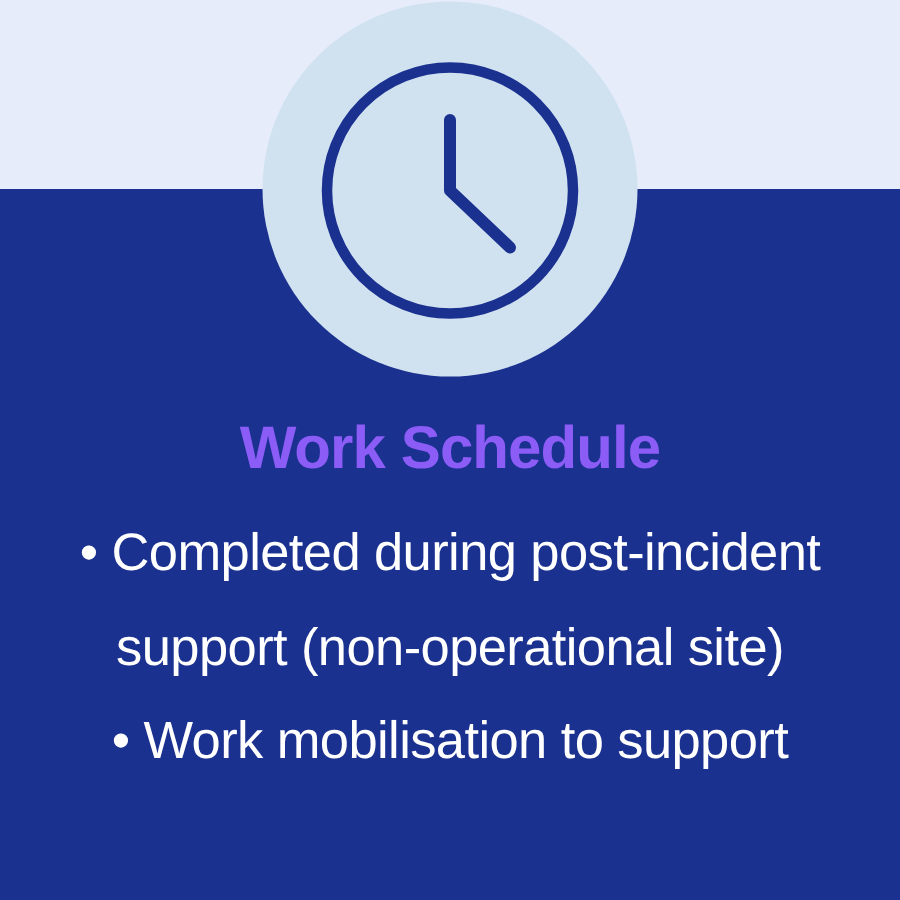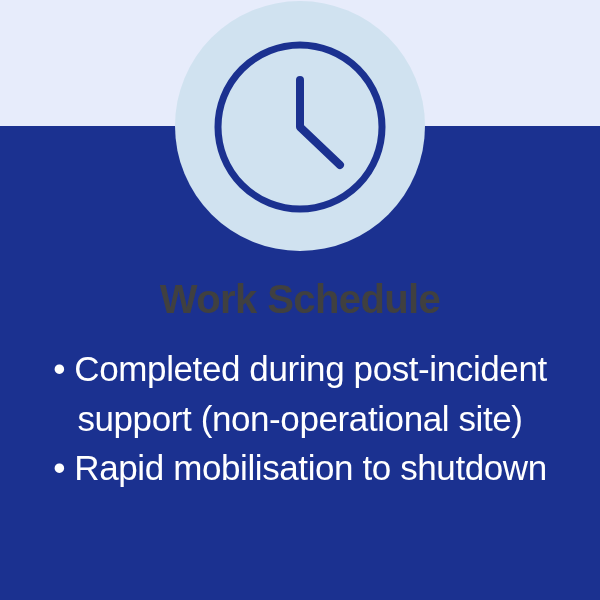--- a/index.html
+++ b/index.html
@@ -56,21 +56,21 @@
   
   .content {
     position: absolute;
     left: 0;
     top: 262px;
     width: 600px;
     text-align: center;
   }
   .title {
     margin: 0;
-    color: #404040;
+    color: #8b5cf6;
     font-size: 40px;
     font-weight: bold;
     letter-spacing: -0.6px;
     line-height: 1.15;
     padding: 14px 0 0 0;
   }
   .bullet-list {
     margin: 22px 0 0 0;
     padding: 0;
     list-style: none;
@@ -79,20 +79,21 @@
     line-height: 1.42;
     letter-spacing: -0.4px;
     white-space: nowrap;
   }
   .bullet-list li {
     margin: 0;
     padding: 0;
   }
   .bullet-list li .b-line {
     display: block;
+    margin-top: 13px;
   }
 </style>
 </head>
 <body>
 
 <div class="card">
 
   <div class="band-top"></div>
   <div class="band-bottom"></div>
 
@@ -105,18 +106,18 @@
 
   <div class="content">
     <h1 class="title">Work Schedule</h1>
 
     <ul class="bullet-list">
       <li>
         <span class="b-line">• Completed during post-incident</span>
         <span class="b-line">support (non-operational site)</span>
       </li>
       <li>
-        <span class="b-line">• Rapid mobilisation to shutdown</span>
+        <span class="b-line">• Work mobilisation to support</span>
       </li>
     </ul>
   </div>
 
 </div>
 
 </body></html>

